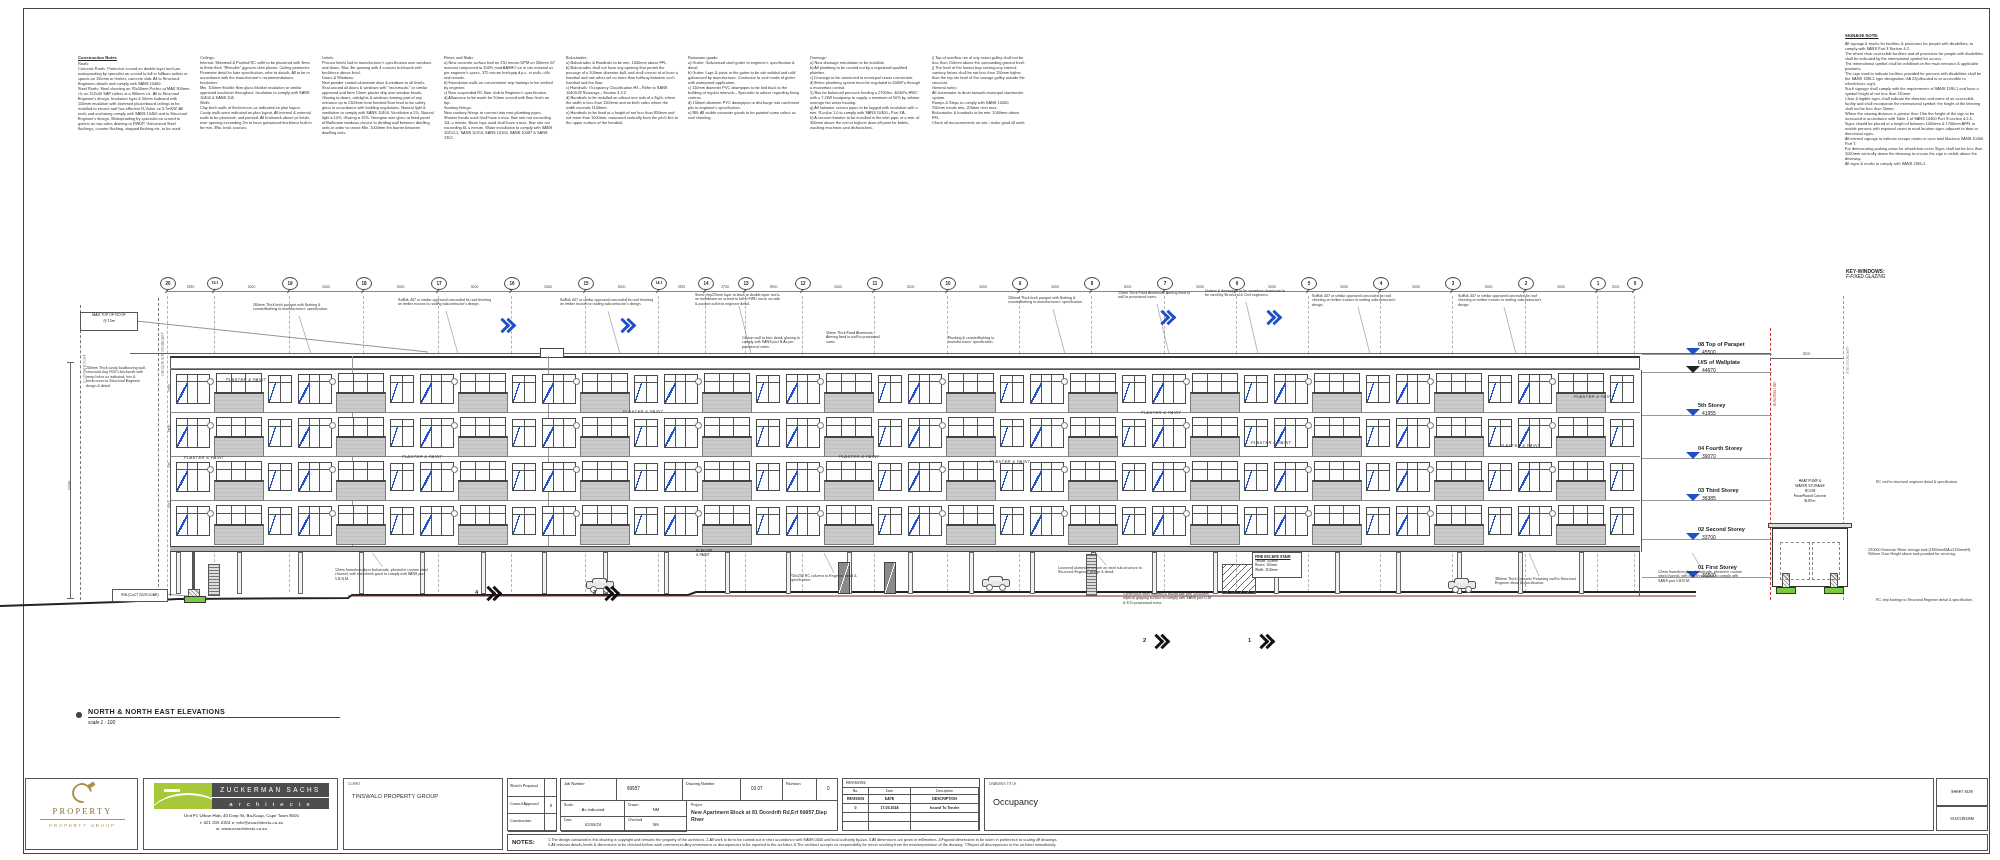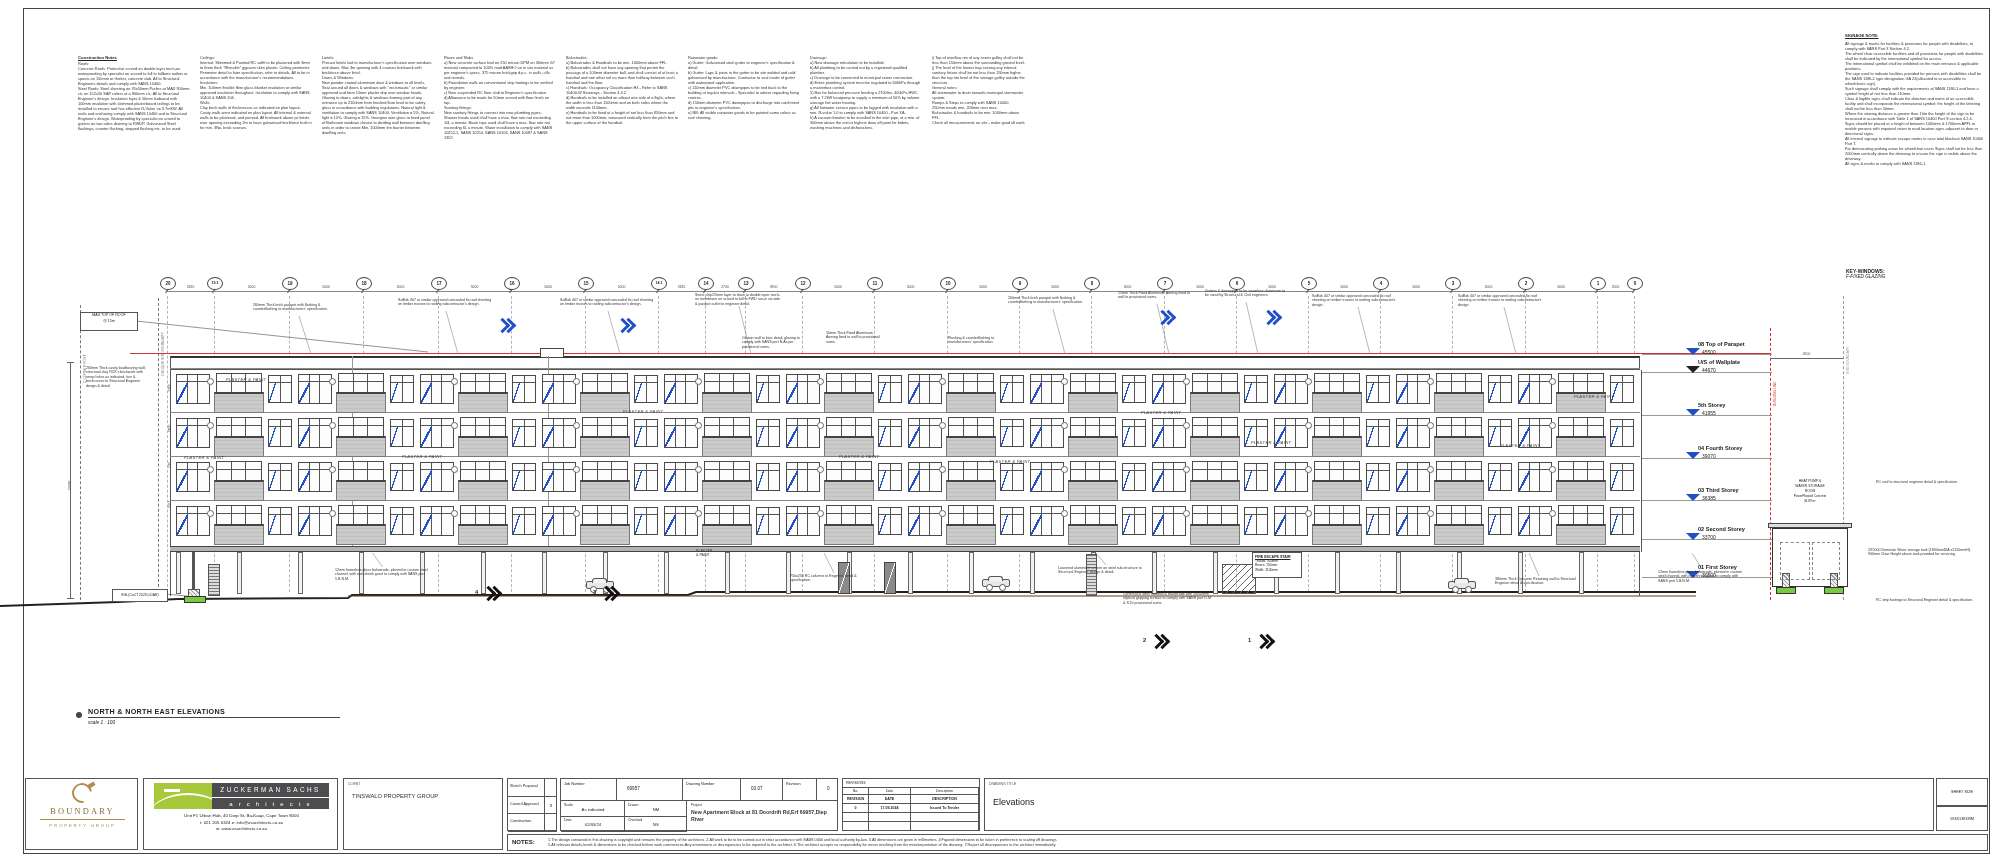--- a/index.html
+++ b/index.html
@@ -698,21 +698,21 @@
     <div style="position:absolute;left:0;top:5px;width:6px;height:6px;border-radius:50%;background:#444;"></div>
     <div style="margin-left:12px;font-size:7.2px;font-weight:bold;letter-spacing:.3px;border-bottom:1.2px solid #444;padding-bottom:1px;width:252px;">NORTH &amp; NORTH EAST ELEVATIONS</div>
     <div style="margin-left:12px;font-size:4.8px;font-style:italic;margin-top:1.5px;">scale  1 : 100</div>
   </div>
 
   <div>
 
     <div class="tb" style="left:25px;top:778px;width:113px;height:72px;text-align:center;">
       <div style="position:absolute;left:46px;top:4px;width:20px;height:20px;border:2.6px solid #b08d4f;border-radius:50%;border-right-color:transparent;transform:rotate(35deg);box-sizing:border-box;"></div>
       <div style="position:absolute;left:62px;top:4px;width:7px;height:4px;background:#b08d4f;transform:rotate(-30deg);"></div>
-      <div style="position:absolute;left:0;top:28px;width:113px;font-family:'Liberation Serif',serif;font-size:8.4px;letter-spacing:2.2px;color:#8d6f38;">BOUNDARY</div>
+      <div style="position:absolute;left:0;top:28px;width:113px;font-family:'Liberation Serif',serif;font-size:8.4px;letter-spacing:2.2px;color:#8d6f38;">PROPERTY</div>
       <div style="position:absolute;left:14px;top:40px;width:85px;border-top:1px solid #b08d4f;"></div>
       <div style="position:absolute;left:0;top:44px;width:113px;font-size:4.4px;letter-spacing:1.8px;color:#b08d4f;">PROPERTY GROUP</div>
     </div>
 
     <div class="tb" style="left:143px;top:778px;width:195px;height:72px;">
       <div style="position:absolute;left:10px;top:4px;width:58px;height:26px;background:#a6c839;overflow:hidden;">
         <div style="position:absolute;left:-6px;top:10px;width:80px;height:26px;border-top:2px solid #fff;border-radius:50% 50% 0 0/90% 90% 0 0;"></div>
         <div style="position:absolute;left:10px;top:6px;width:16px;height:3px;background:#fff;"></div>
       </div>
       <div style="position:absolute;left:68px;top:4px;width:117px;height:26px;background:#4d4d4f;">
@@ -817,21 +817,21 @@
         </div>
         <div class="abs" style="left: 0px; top: 43px; width: 136px; height: 9px; position: absolute; border-bottom: 1px solid rgb(85, 85, 85); box-sizing: border-box;">
           <div class="cell" style="left: 0px; top: 0px; width: 26px; height: 8.5px; position: absolute; font-size: 3.6px; font-weight: bold; text-align: center; line-height: 8px;"></div>
           <div class="cell" style="left: 26px; top: 0px; width: 42px; height: 8.5px; position: absolute; font-size: 3.6px; font-weight: bold; text-align: center; line-height: 8px;"></div>
           <div class="cell" style="left: 68px; top: 0px; width: 68px; height: 8.5px; position: absolute; font-size: 3.6px; font-weight: bold; text-align: center; line-height: 8px;"></div>
         </div>
       </div>
 
     <div class="tb" style="left:984px;top:778px;width:950px;height:53px;">
       <div class="tb-lab" style="left:4px;top:3px;">DRAWING TITLE</div>
-      <div style="position:absolute;left:8px;top:18px;font-size:9px;color:#222;">Elevations</div>
+      <div style="position:absolute;left:8px;top:18px;font-size:9px;color:#222;">Occupancy</div>
     </div>
 
     <div class="tb" style="left:1936px;top:778px;width:52px;height:28px;text-align:center;">
       <div style="font-size:3.8px;margin-top:11px;">SHEET SIZE</div>
     </div>
     <div class="tb" style="left:1936px;top:806px;width:52px;height:25px;text-align:center;">
       <div style="font-size:3.8px;margin-top:10px;">594X1381MM</div>
     </div>
 
     <div class="tb" style="left:507px;top:834px;width:1481px;height:17px;">

